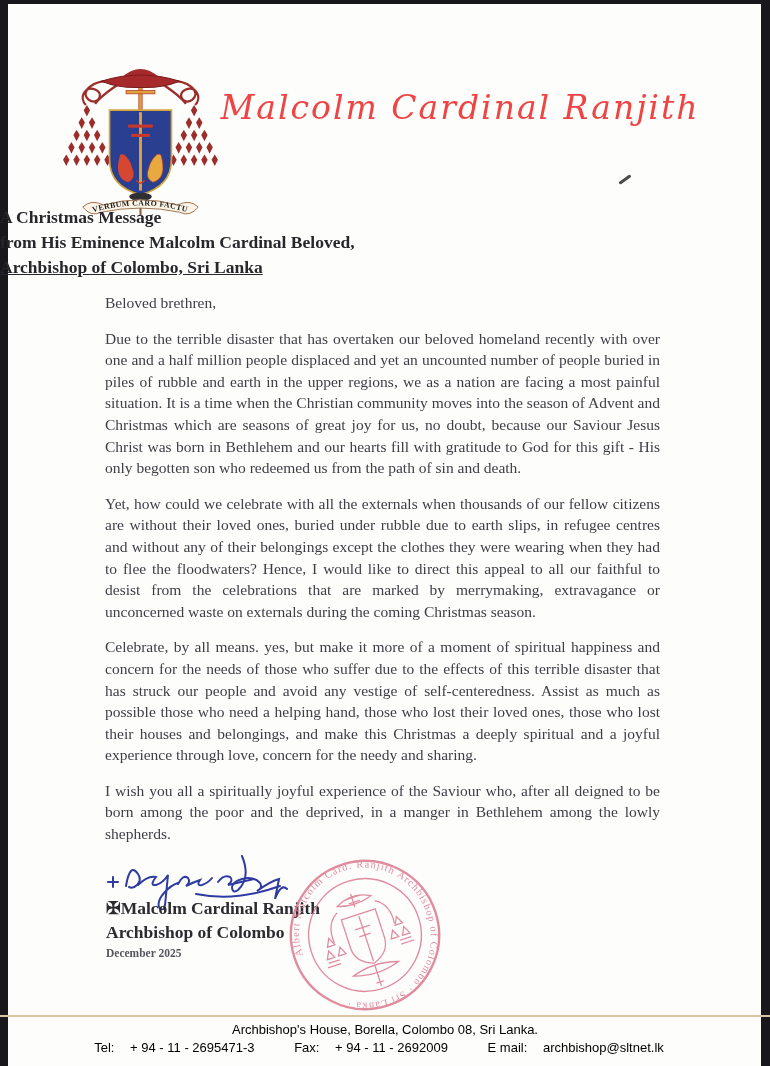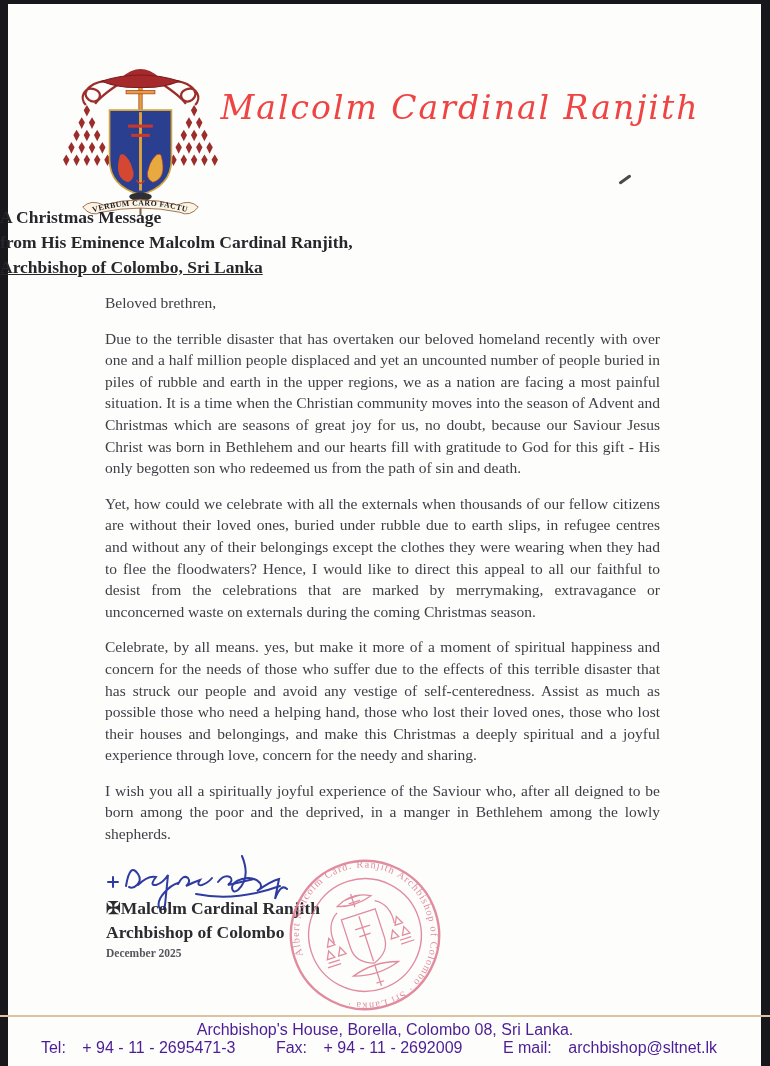--- a/index.html
+++ b/index.html
@@ -48,21 +48,21 @@
   #sign-block{position:absolute;left:106px;top:896px;color:#2b2b30;}
   #sign-name{font-weight:bold;font-size:17.5px;line-height:24px;}
   #sign-role{font-weight:bold;font-size:17.5px;line-height:24px;}
   #sign-date{font-weight:bold;font-size:11.5px;color:#55555c;margin-top:3px;}
   #stamp{position:absolute;left:286px;top:856px;width:158px;height:158px;opacity:0.88;}
 
   
   #footer-divider{position:absolute;left:0;top:1015px;width:770px;height:2px;background:#dcc3a1;}
   #footer{
     position:absolute;left:0;top:1021px;width:770px;text-align:center;
-    font-family:"Liberation Sans", sans-serif;font-size:16px;color:#4c1d95;line-height:18px;
+    font-family:"Liberation Sans", sans-serif;font-size:13px;color:#000000;line-height:18px;
   }
   #footer .contacts span{margin:14px 12px;}
 </style>
 </head>
 <body>
 
 <div id="page">
 
   <div class="edge edge-left"></div>
   <div class="edge edge-top"></div>
@@ -145,21 +145,21 @@
       </text>
     </g>
   </svg>
 
   <div id="letterhead-name">Malcolm Cardinal Ranjith</div>
 
   <div id="pen-mark"></div>
 
   <div id="title-block">
     <div>A Christmas Message</div>
-    <div>from His Eminence Malcolm Cardinal Ranjith,</div>
+    <div>from His Eminence Malcolm Cardinal Beloved,</div>
     <div class="underlined">Archbishop of Colombo, Sri Lanka</div>
   </div>
 
   <div id="body-block">
     <p class="salutation">Beloved brethren,</p>
     <p>Due to the terrible disaster that has overtaken our beloved homeland recently with over one and a half million people displaced and yet an uncounted number of people buried in piles of rubble and earth in the upper regions, we as a nation are facing a most painful situation.  It is a time when the Christian community moves into the season of Advent and Christmas which are seasons of great joy for us, no doubt, because our Saviour Jesus Christ was born in Bethlehem and our hearts fill with gratitude to God for this gift - His only begotten son who redeemed us from the path of sin and death.</p>
     <p>Yet, how could we celebrate with all the externals when thousands of our fellow citizens are without their loved ones, buried under rubble due to earth slips, in refugee centres and without any of their belongings except the clothes they were wearing when they had to flee the floodwaters? Hence, I would like to direct this appeal to all our faithful to desist from the celebrations that are marked by merrymaking, extravagance or unconcerned waste on externals during the coming Christmas season.</p>
     <p>Celebrate, by all means. yes, but make it more of a moment of spiritual happiness and concern for the needs of those who suffer due to the effects of this terrible disaster that has struck our people and avoid any vestige of self-centeredness. Assist as much as possible those who need a helping hand, those who lost their loved ones, those who lost their houses and belongings, and make this Christmas a deeply spiritual and a joyful experience through love, concern for the needy and sharing.</p>
     <p>I wish you all a spiritually joyful experience of the Saviour who, after all deigned to be born among the poor and the deprived, in a manger in Bethlehem among the lowly shepherds.</p>
   </div>

